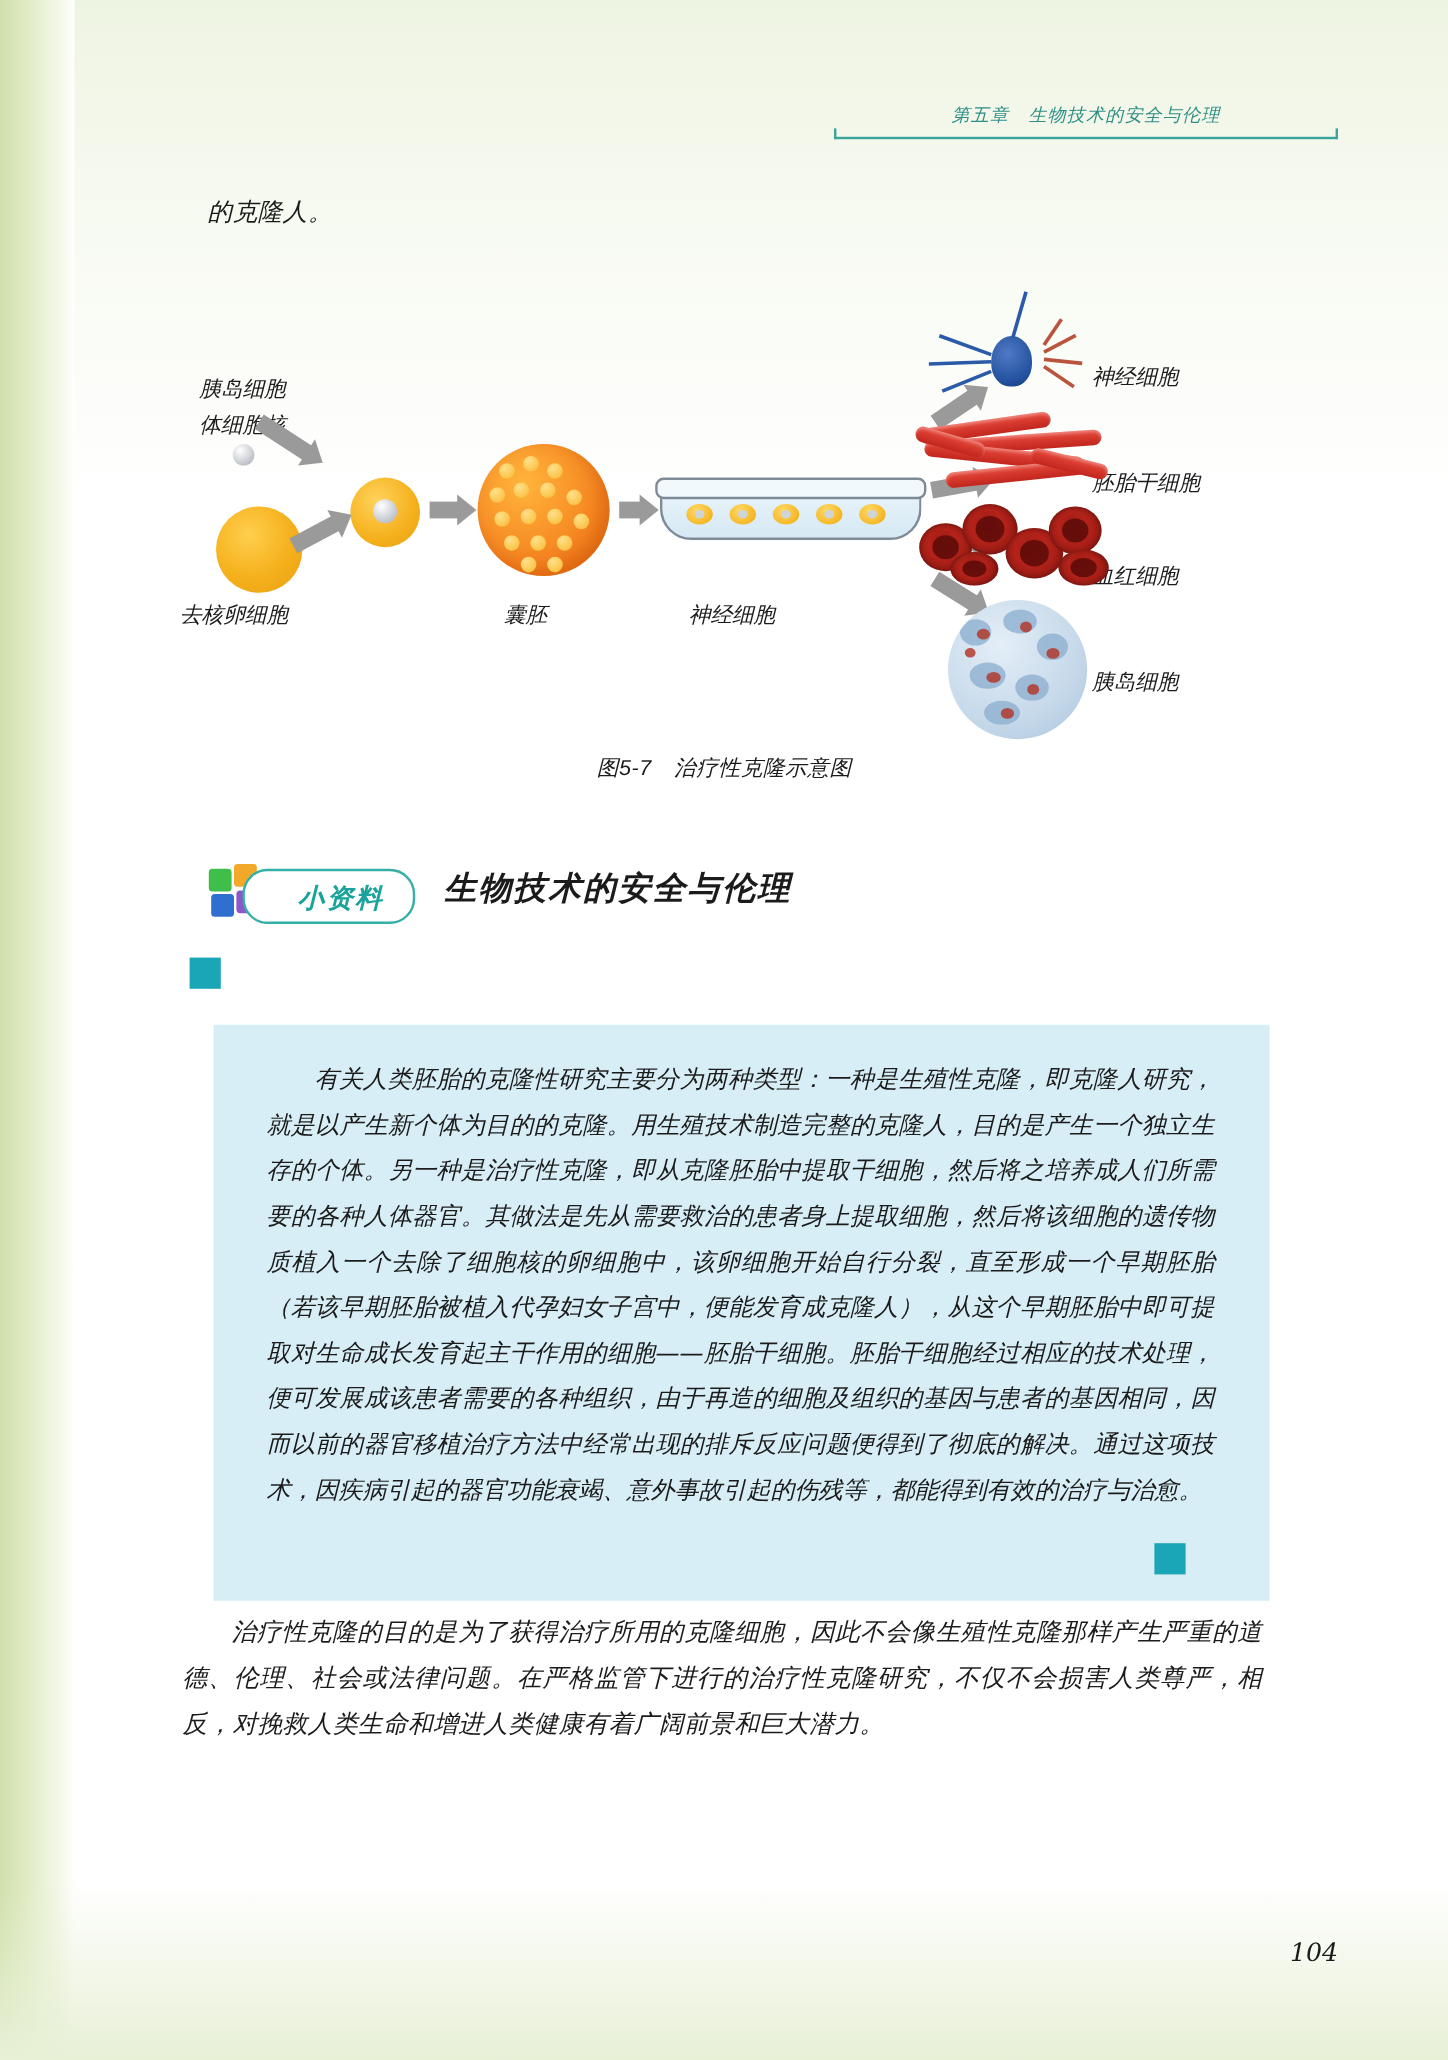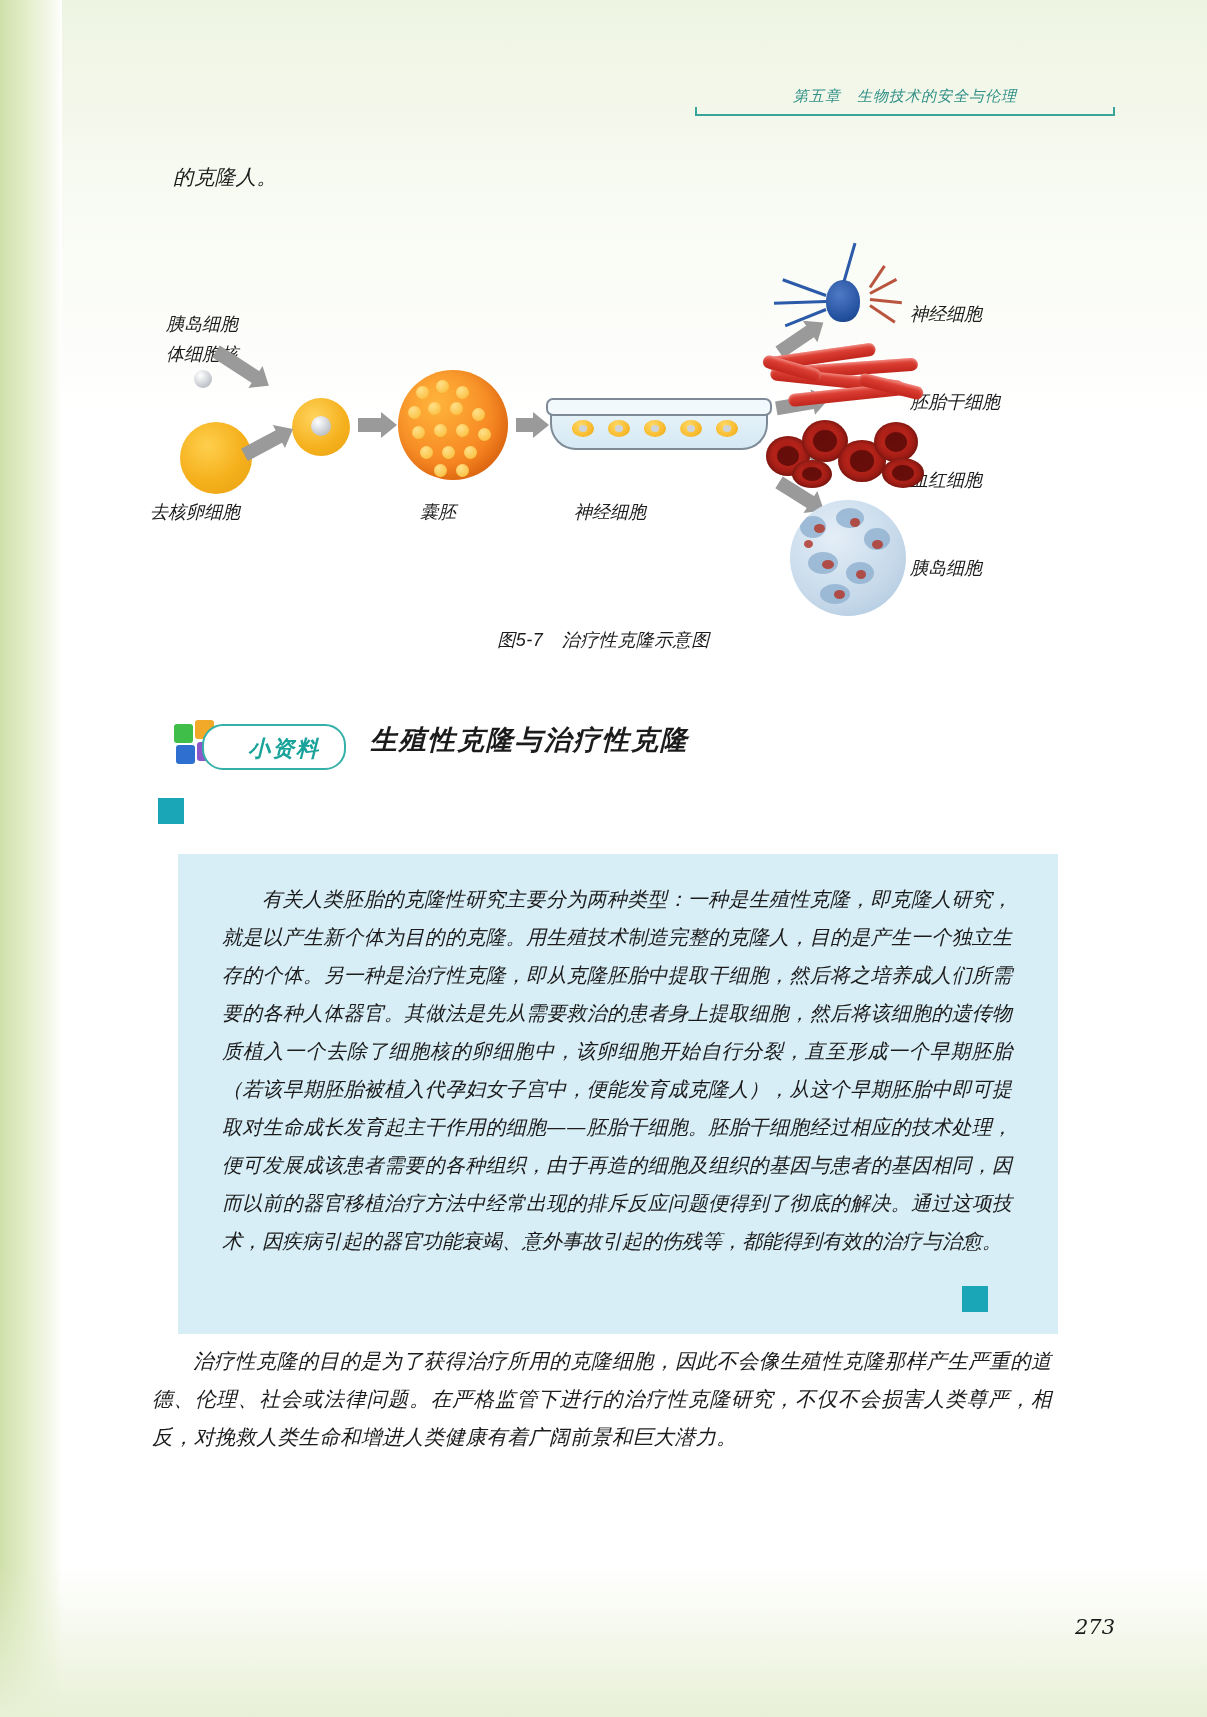--- a/index.html
+++ b/index.html
@@ -508,25 +508,25 @@
   <div class="sidebar-head">
     <div class="puzzle">
       <i style="left:0px;  top:4px;  background:#3fbf4a;"></i>
       <i style="left:21px; top:0px;  background:#f2a929;"></i>
       <i style="left:2px;  top:25px; background:#2f6fd0;"></i>
       <i style="left:23px; top:22px; background:#8b57c9;"></i>
     </div>
     <div class="pill">
       <span>小资料</span>
     </div>
-    <div class="sidebar-title">生殖性克隆与治疗性克隆</div>
+    <div class="sidebar-title">生物技术的安全与伦理</div>
   </div>
 
   <div class="corner tl"></div>
   <div class="infobox">
     <div class="infobox-text">有关人类胚胎的克隆性研究主要分为两种类型：一种是生殖性克隆，即克隆人研究，就是以产生新个体为目的的克隆。用生殖技术制造完整的克隆人，目的是产生一个独立生存的个体。另一种是治疗性克隆，即从克隆胚胎中提取干细胞，然后将之培养成人们所需要的各种人体器官。其做法是先从需要救治的患者身上提取细胞，然后将该细胞的遗传物质植入一个去除了细胞核的卵细胞中，该卵细胞开始自行分裂，直至形成一个早期胚胎（若该早期胚胎被植入代孕妇女子宫中，便能发育成克隆人），从这个早期胚胎中即可提取对生命成长发育起主干作用的细胞——胚胎干细胞。胚胎干细胞经过相应的技术处理，便可发展成该患者需要的各种组织，由于再造的细胞及组织的基因与患者的基因相同，因而以前的器官移植治疗方法中经常出现的排斥反应问题便得到了彻底的解决。通过这项技术，因疾病引起的器官功能衰竭、意外事故引起的伤残等，都能得到有效的治疗与治愈。</div>
   </div>
   <div class="corner br"></div>
 
   <div class="body-text" id="para-3">治疗性克隆的目的是为了获得治疗所用的克隆细胞，因此不会像生殖性克隆那样产生严重的道德、伦理、社会或法律问题。在严格监管下进行的治疗性克隆研究，不仅不会损害人类尊严，相反，对挽救人类生命和增进人类健康有着广阔前景和巨大潜力。</div>
 
-  <div class="page-number">273</div>
+  <div class="page-number">104</div>
 </div>
 
 </body></html>

